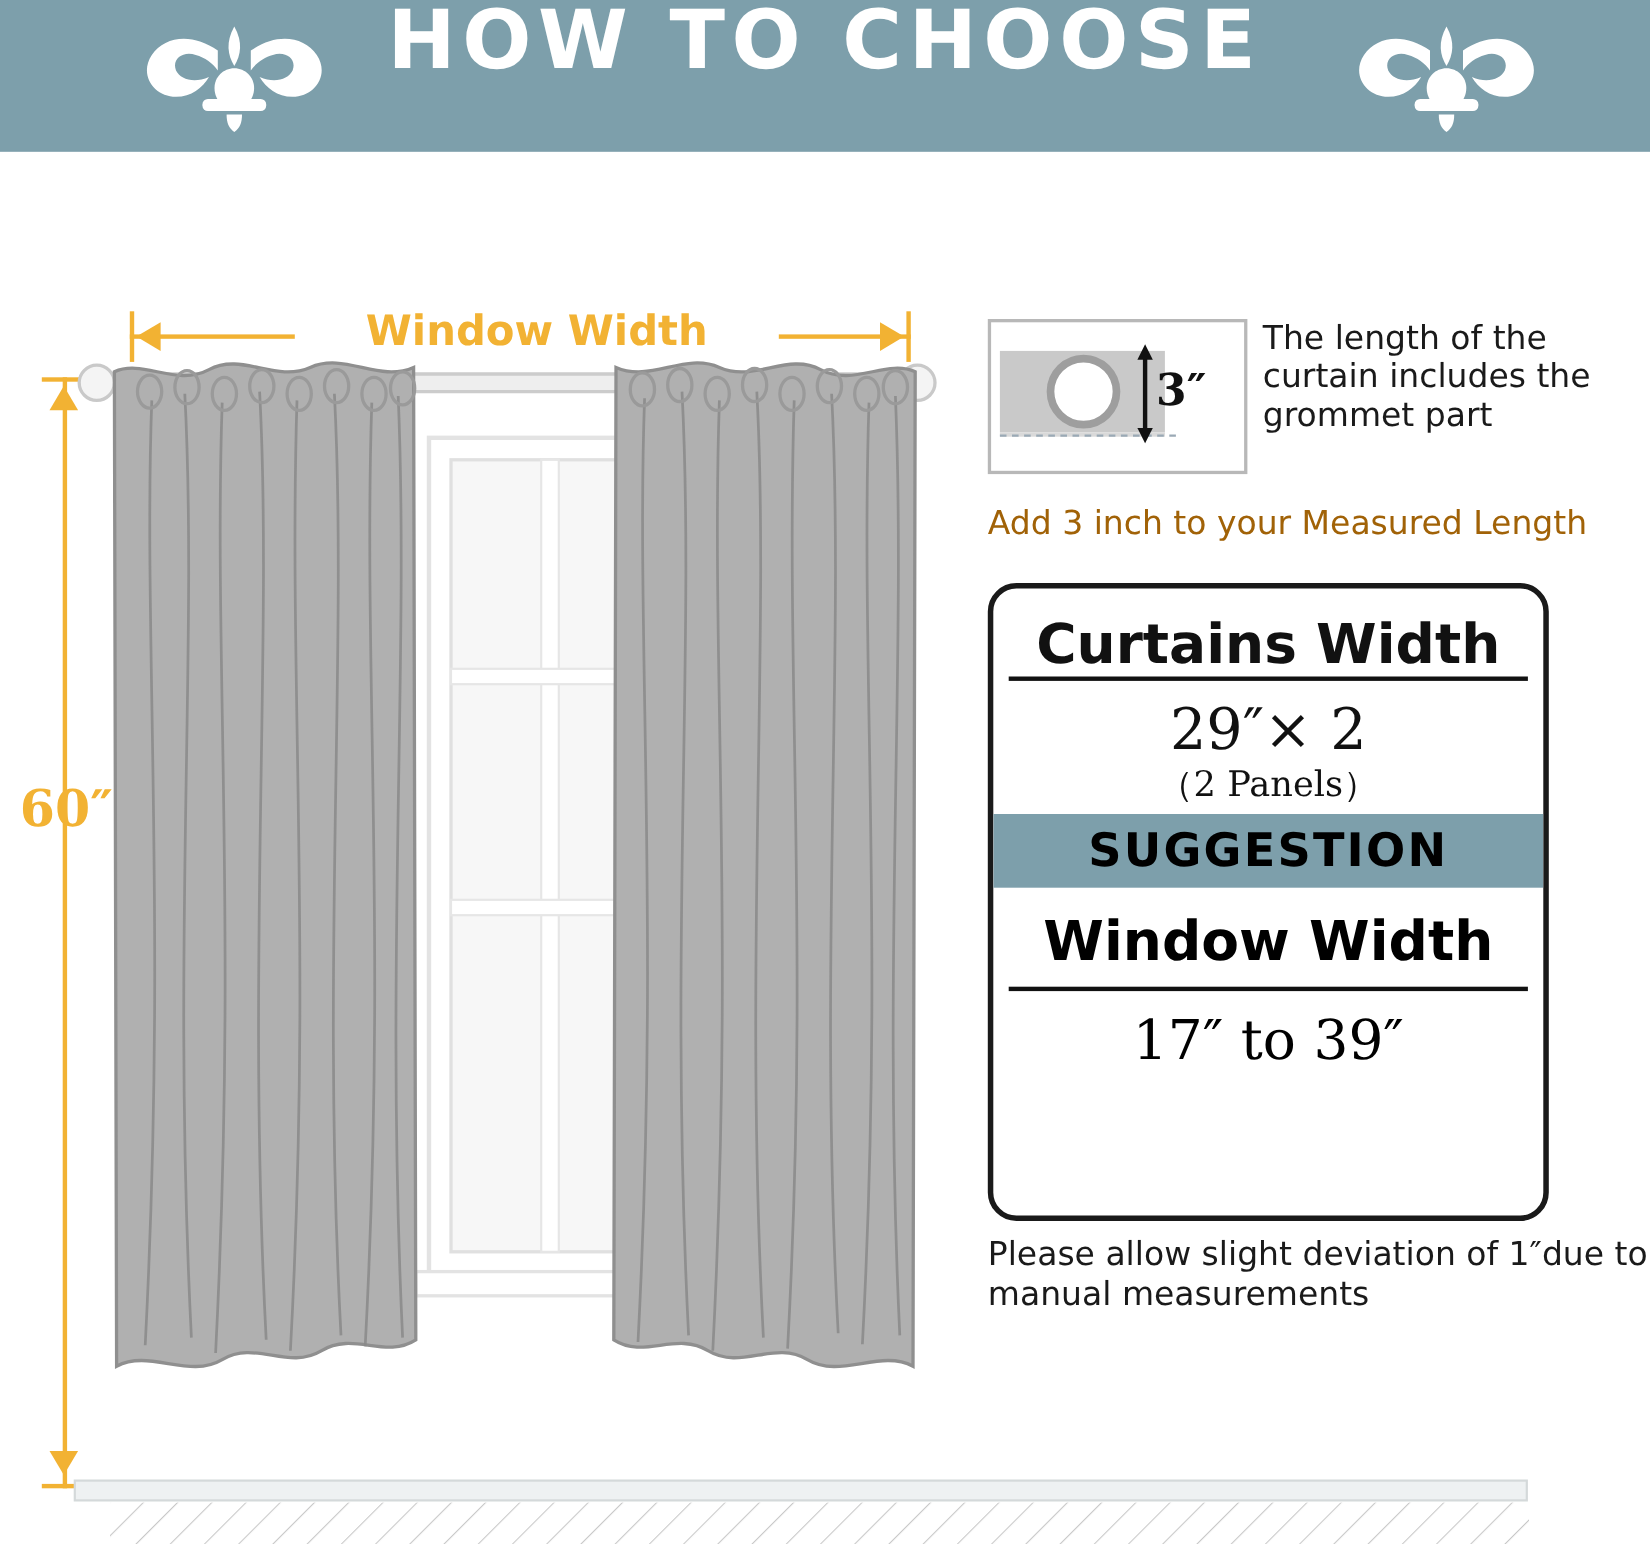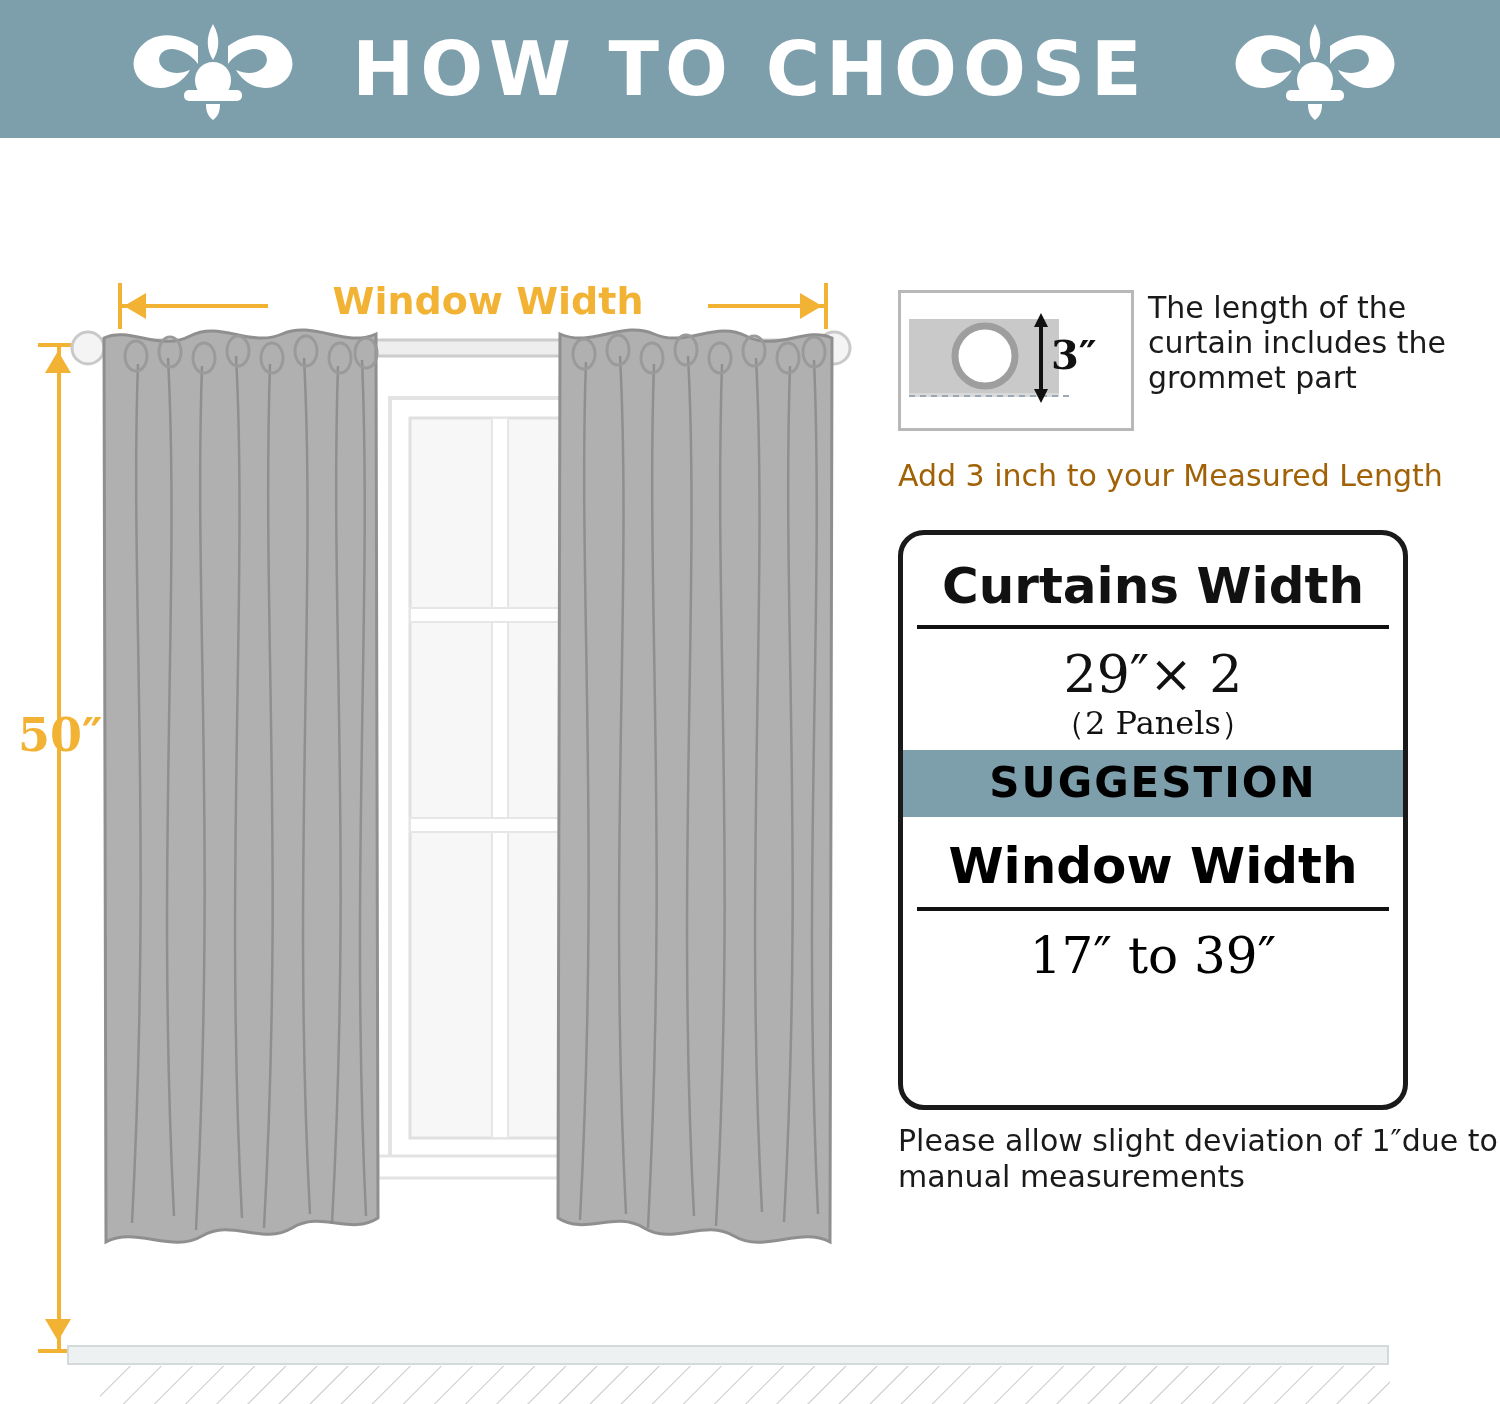--- a/index.html
+++ b/index.html
@@ -16,21 +16,20 @@
   }
 
   
   .header-banner {
     position: absolute;
     left: 0; top: 0;
     width: 1500px;
     height: 138px;
     background: #7d9fab;
     display: flex;
-    align-items: center;
     justify-content: center;
   }
   .header-title {
     color: #ffffff;
     font-family: "DejaVu Sans", sans-serif;
     font-weight: bold;
     font-size: 74px;
     letter-spacing: 6px;
     line-height: 1;
     white-space: nowrap;
@@ -183,21 +182,20 @@
   }
   .spec-row {
     text-align: center;
     color: #111111;
   }
   .spec-title {
     font-family: "DejaVu Sans", sans-serif;
     font-weight: bold;
     font-size: 50px;
     padding-top: 22px;
-    padding-bottom: 10px;
   }
   .divider {
     height: 4px;
     background: #111111;
     margin: 0 14px;
   }
   .spec-value {
     font-family: "DejaVu Serif", serif;
     font-size: 52px;
     padding-top: 18px;
@@ -289,21 +287,21 @@
     <div class="hlabel">Window Width</div>
   </div>
 
   <div class="vmeasure">
     <div class="line"></div>
     <div class="cap top"></div>
     <div class="cap bottom"></div>
     <div class="arrowhead-up"></div>
     <div class="arrowhead-down"></div>
   </div>
-  <div class="vlabel">50″</div>
+  <div class="vlabel">60″</div>
 
   <svg style="position:absolute; left:60px; top:180px; width:820px; height:960px;" viewBox="0 0 820 960">
 
     <g>
       <rect x="330" y="80" width="220" height="760" fill="#ffffff" stroke="#e3e3e3" stroke-width="4"></rect>
       <rect x="350" y="100" width="180" height="720" fill="#f7f7f7" stroke="#e0e0e0" stroke-width="3"></rect>
       <rect x="432" y="100" width="16" height="720" fill="#ffffff" stroke="#e6e6e6" stroke-width="2"></rect>
       <rect x="350" y="290" width="180" height="14" fill="#ffffff" stroke="#e6e6e6" stroke-width="2"></rect>
       <rect x="350" y="500" width="180" height="14" fill="#ffffff" stroke="#e6e6e6" stroke-width="2"></rect>
       <rect x="318" y="838" width="244" height="22" fill="#ffffff" stroke="#e3e3e3" stroke-width="3"></rect>

